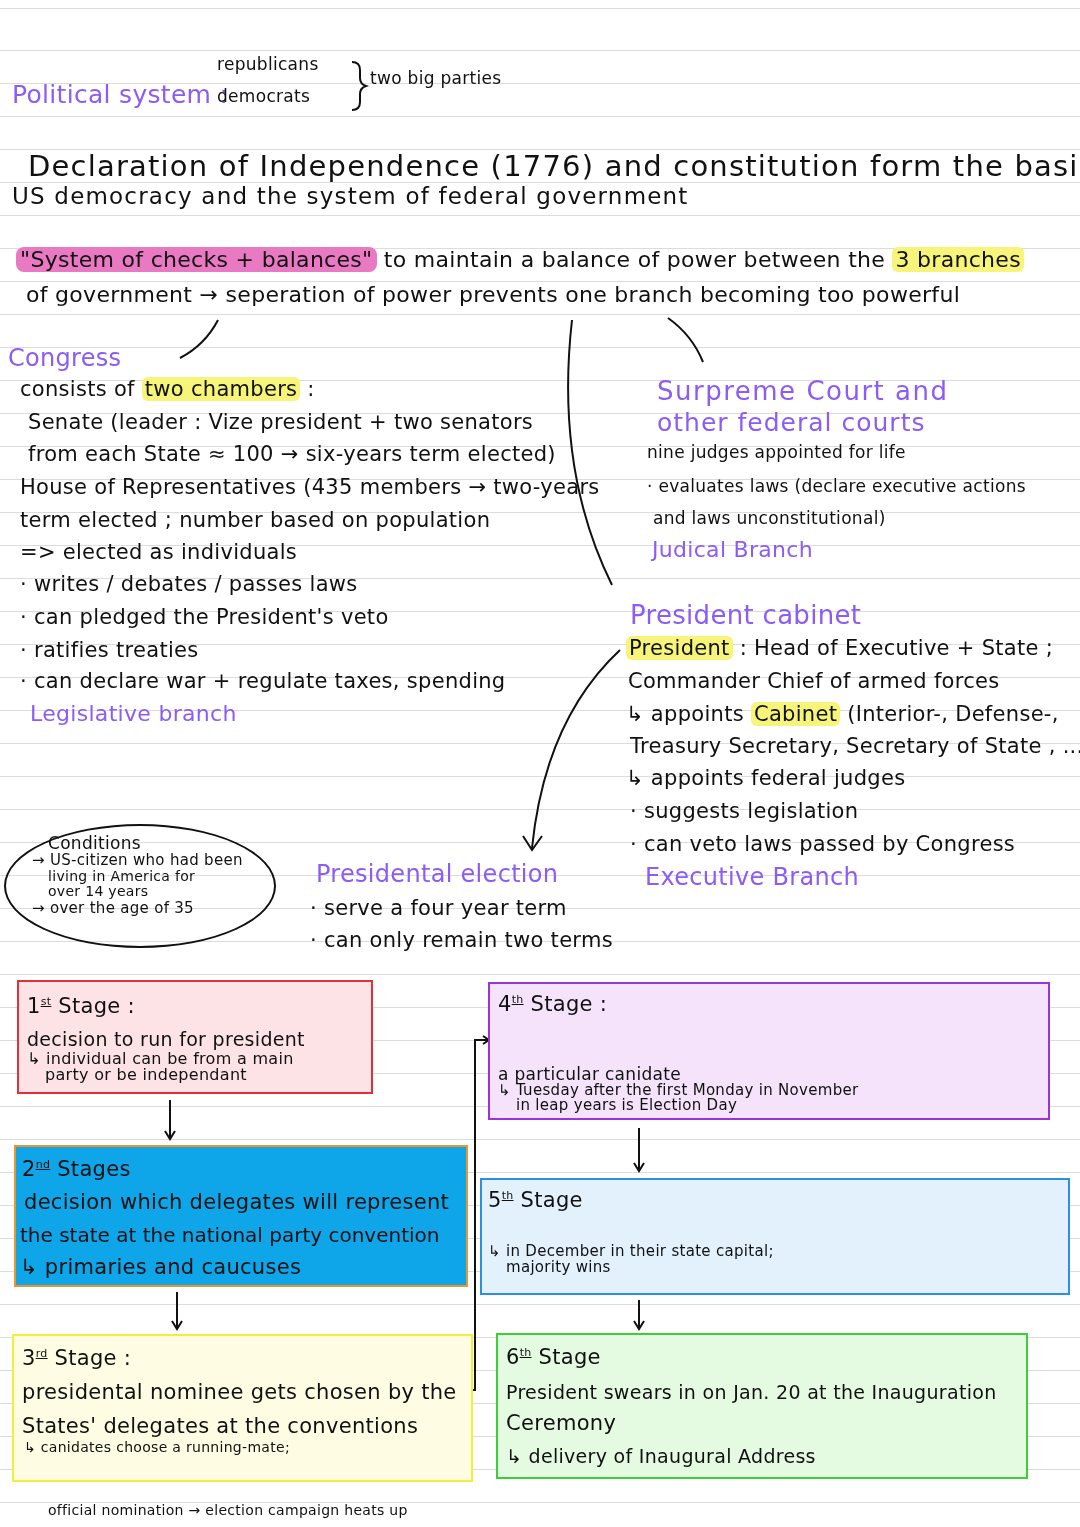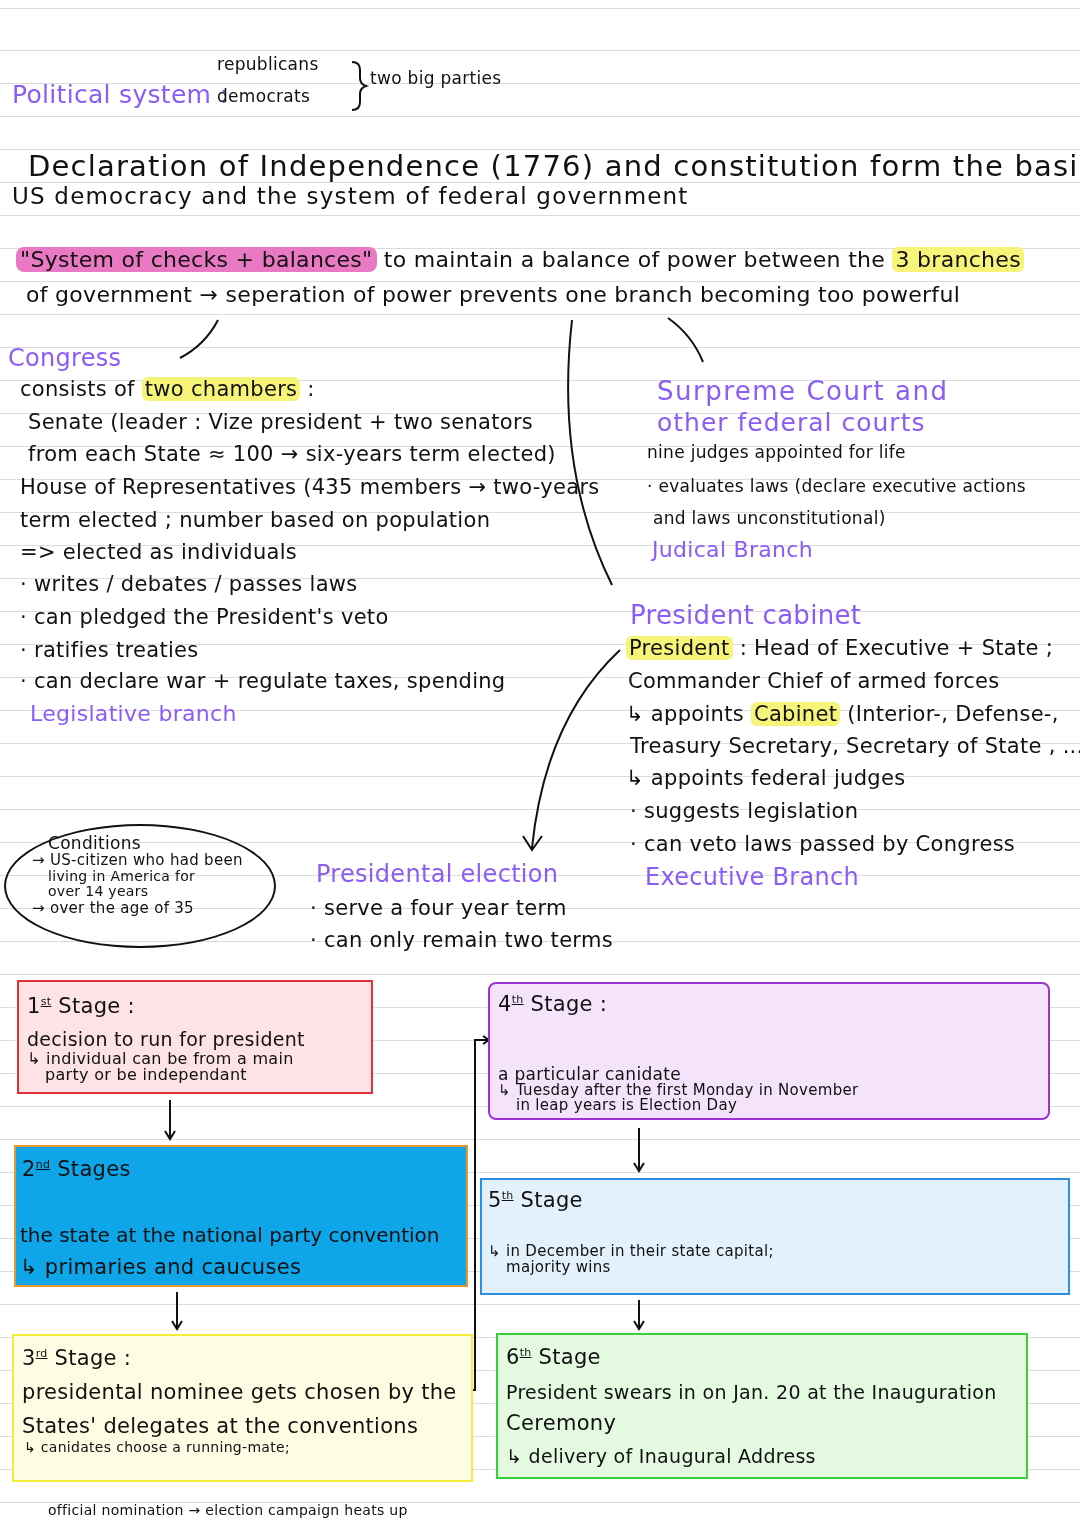--- a/index.html
+++ b/index.html
@@ -100,33 +100,34 @@
 
 <div class="box" style="left:17px;top:980px;width:356px;height:114px;border-color:#e0303a;background:#fde3e6;">
   <div class="t" style="left:8px;top:14px;"><span>1</span><sup style="font-size:11px;text-decoration:underline;">st</sup> <span>Stage :</span></div>
   <div class="t sm" style="left:8px;top:48px;font-size:19px;">decision to run for president</div>
   <div class="t xs" style="left:8px;top:69px;font-size:16px;">↳ individual can be from a main</div>
   <div class="t xs" style="left:26px;top:85px;font-size:16px;">party or be independant</div>
 </div>
 
 <div class="box" style="left:14px;top:1145px;width:454px;height:142px;border-color:#e9962f;background:#0ea5e9;">
   <div class="t" style="left:6px;top:12px;"><span>2</span><sup style="font-size:11px;text-decoration:underline;">nd</sup> <span>Stages</span></div>
+  <div class="t" style="left:8px;top:45px;">decision which delegates will represent</div>
   <div class="t" style="left:4px;top:78px;font-size:20px;letter-spacing:0;">the state at the national party convention</div>
   <div class="t" style="left:4px;top:110px;">↳ primaries and caucuses</div>
 </div>
 
 <div class="box" style="left:12px;top:1334px;width:461px;height:148px;border-color:#f2ee3a;background:#fefde3;">
   <div class="t" style="left:8px;top:12px;"><span>3</span><sup style="font-size:11px;text-decoration:underline;">rd</sup> <span>Stage :</span></div>
   <div class="t" style="left:8px;top:46px;">presidental nominee gets chosen by the</div>
   <div class="t" style="left:8px;top:80px;">States' delegates at the conventions</div>
   <div class="t xs" style="left:10px;top:104px;font-size:14px;">↳ canidates choose a running-mate;</div>
   <div class="t xs" style="left:34px;top:119px;font-size:14px;margin-top:48px;">official nomination → election campaign heats up</div>
 </div>
 
-<div class="box" style="left:488px;top:982px;width:562px;height:138px;border-color:#9c33d6;background:#f4e3fb;border-radius:8px;">
+<div class="box" style="left:488px;top:982px;width:562px;height:138px;border-color:#9c33d6;background:#f4e3fb;">
   <div class="t" style="left:8px;top:10px;"><span>4</span><sup style="font-size:11px;text-decoration:underline;">th</sup> <span>Stage :</span></div>
   <div class="t sm" style="left:8px;top:82px;">a particular canidate</div>
   <div class="t xs" style="left:8px;top:99px;font-size:15px;">↳ Tuesday after the first Monday in November</div>
   <div class="t xs" style="left:26px;top:114px;font-size:15px;">in leap years is Election Day</div>
 </div>
 
 <div class="box" style="left:480px;top:1178px;width:590px;height:117px;border-color:#2c8fe0;background:#e3f1fd;">
   <div class="t" style="left:6px;top:10px;"><span>5</span><sup style="font-size:11px;text-decoration:underline;">th</sup> <span>Stage</span></div>
   <div class="t xs" style="left:6px;top:64px;">↳ in December in their state capital;</div>
   <div class="t xs" style="left:24px;top:80px;">majority wins</div>

